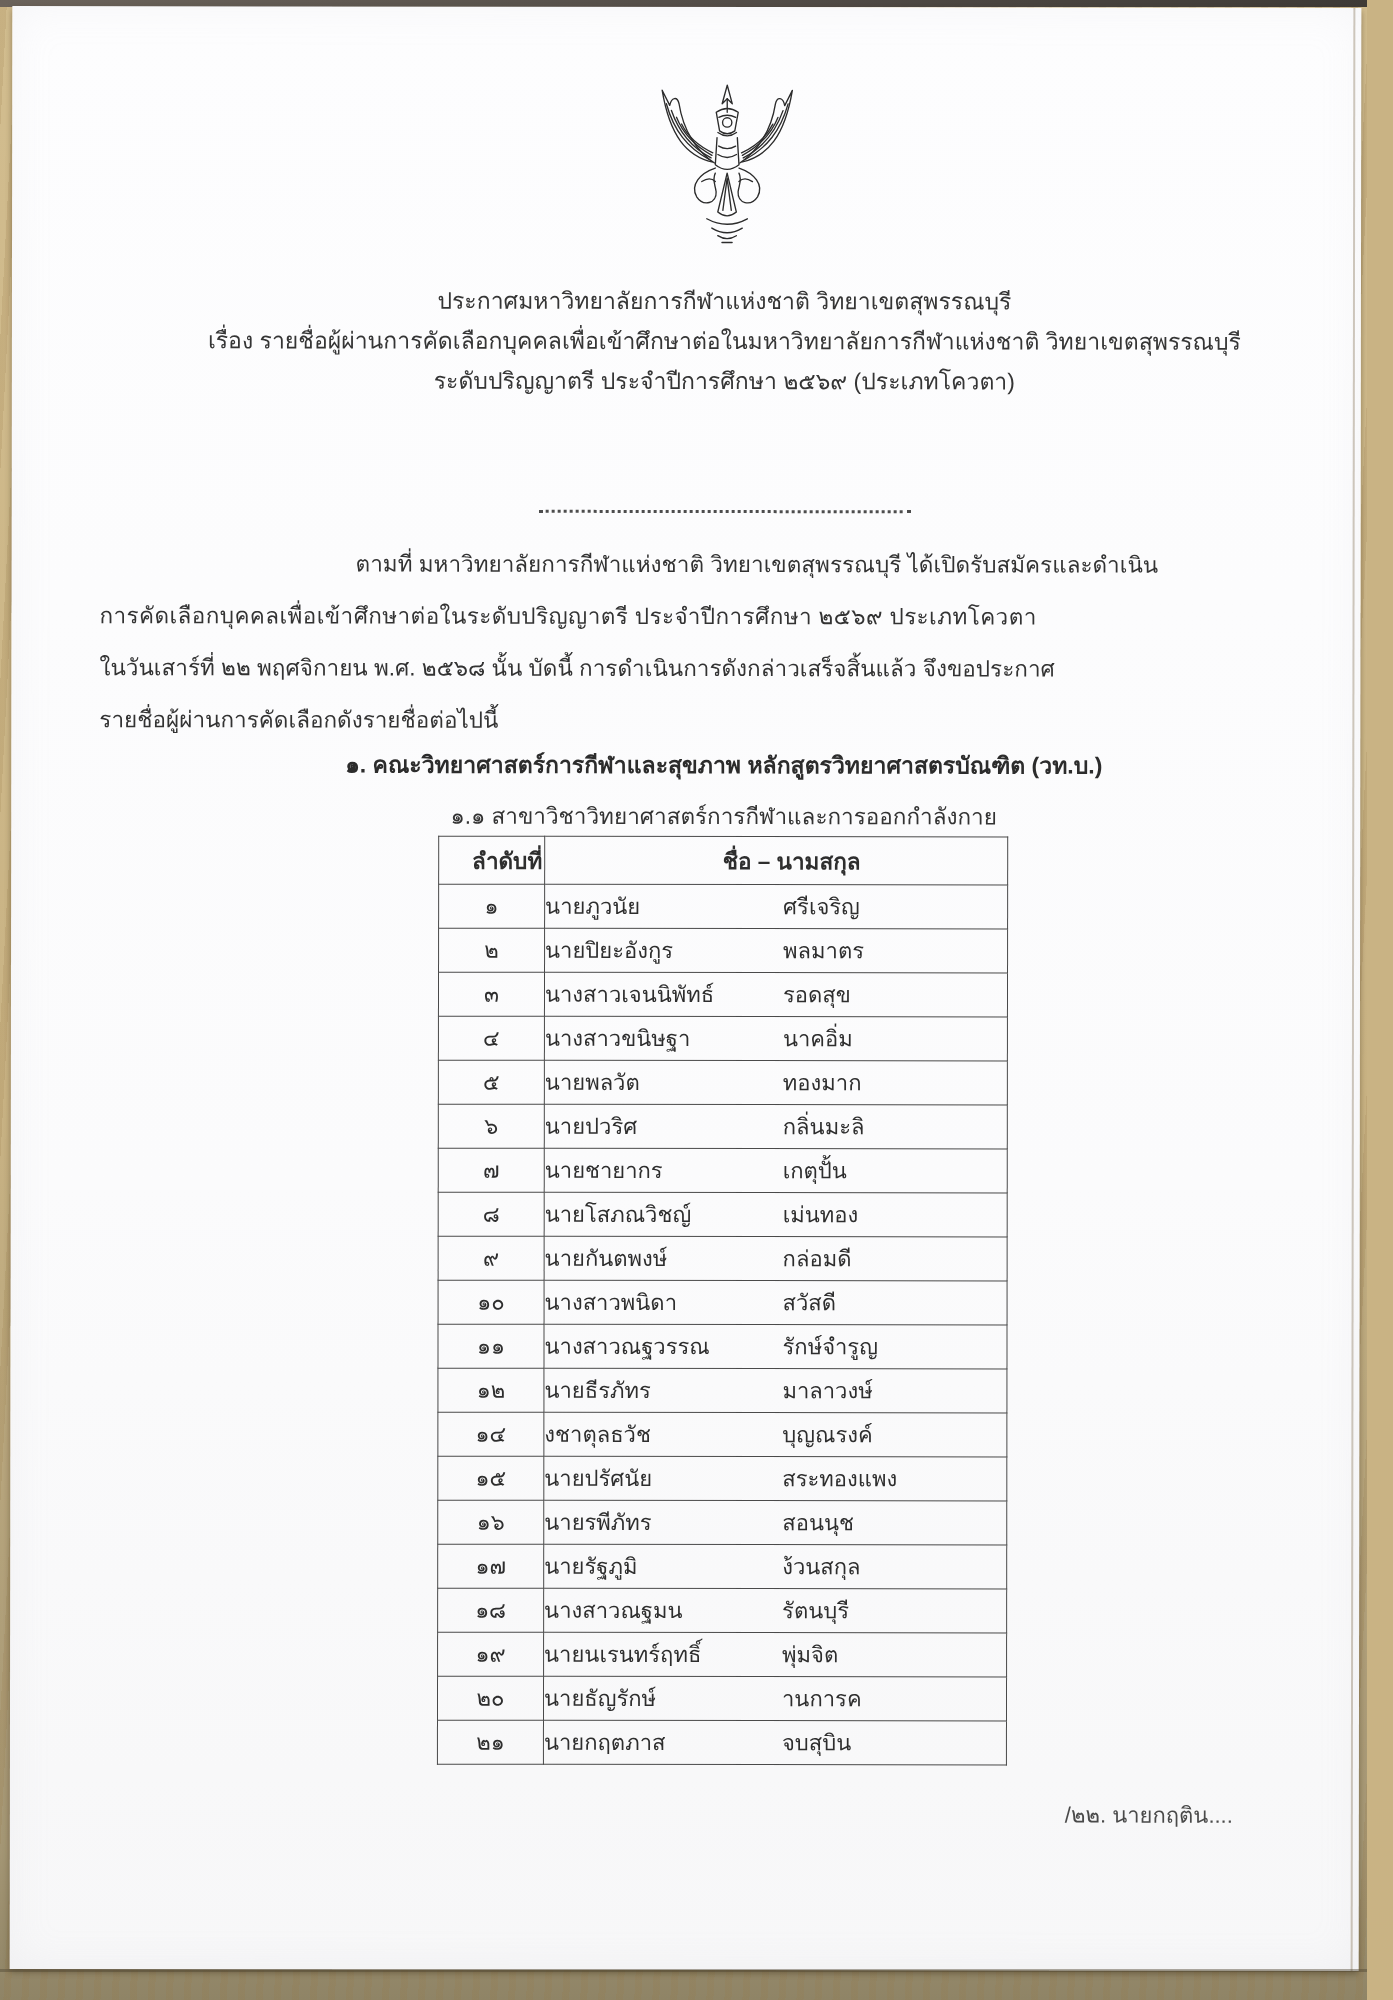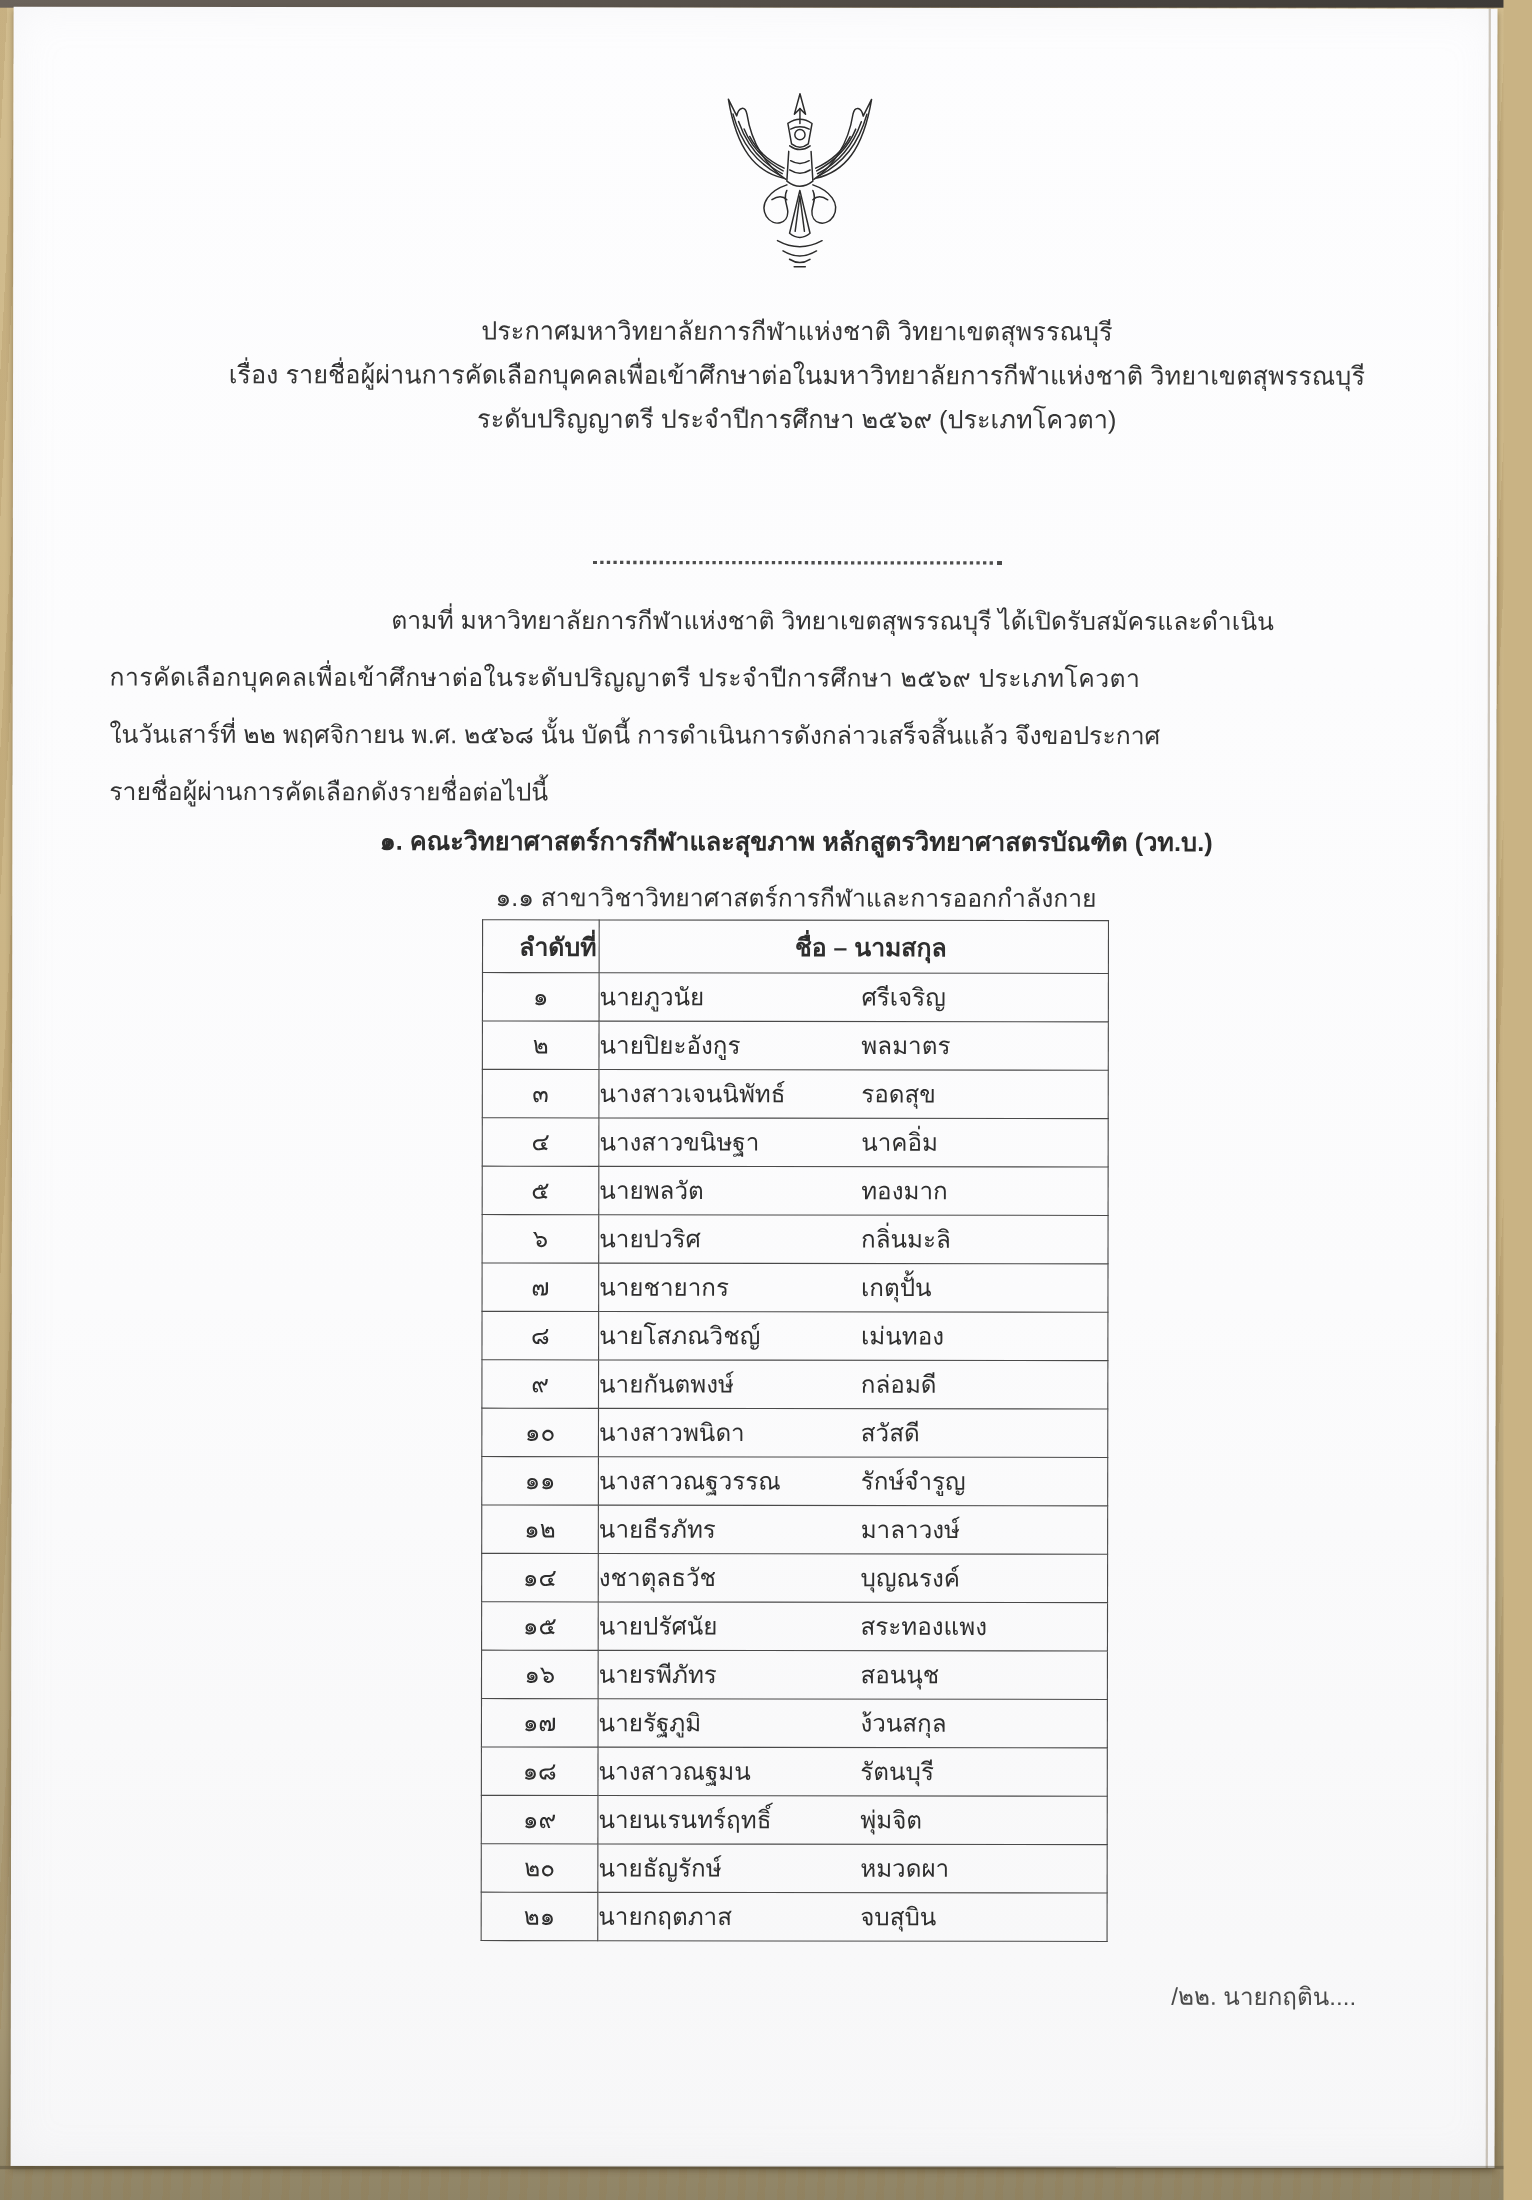--- a/index.html
+++ b/index.html
@@ -220,21 +220,21 @@
             <tr>
               <td class="no-cell">๑๘</td>
               <td class="name-cell"><span class="given">นางสาวณฐมน</span><span class="surname">รัตนบุรี</span></td>
             </tr>
             <tr>
               <td class="no-cell">๑๙</td>
               <td class="name-cell"><span class="given">นายนเรนทร์ฤทธิ์</span><span class="surname">พุ่มจิต</span></td>
             </tr>
             <tr>
               <td class="no-cell">๒๐</td>
-              <td class="name-cell"><span class="given">นายธัญรักษ์</span><span class="surname">หมวดผา</span></td>
+              <td class="name-cell"><span class="given">นายธัญรักษ์</span><span class="surname">านการค</span></td>
             </tr>
             <tr>
               <td class="no-cell">๒๑</td>
               <td class="name-cell"><span class="given">นายกฤตภาส</span><span class="surname">จบสุบิน</span></td>
             </tr>
           </tbody>
       </table>
 
       <div class="footer-note">/๒๒. นายกฤติน....</div>
 

